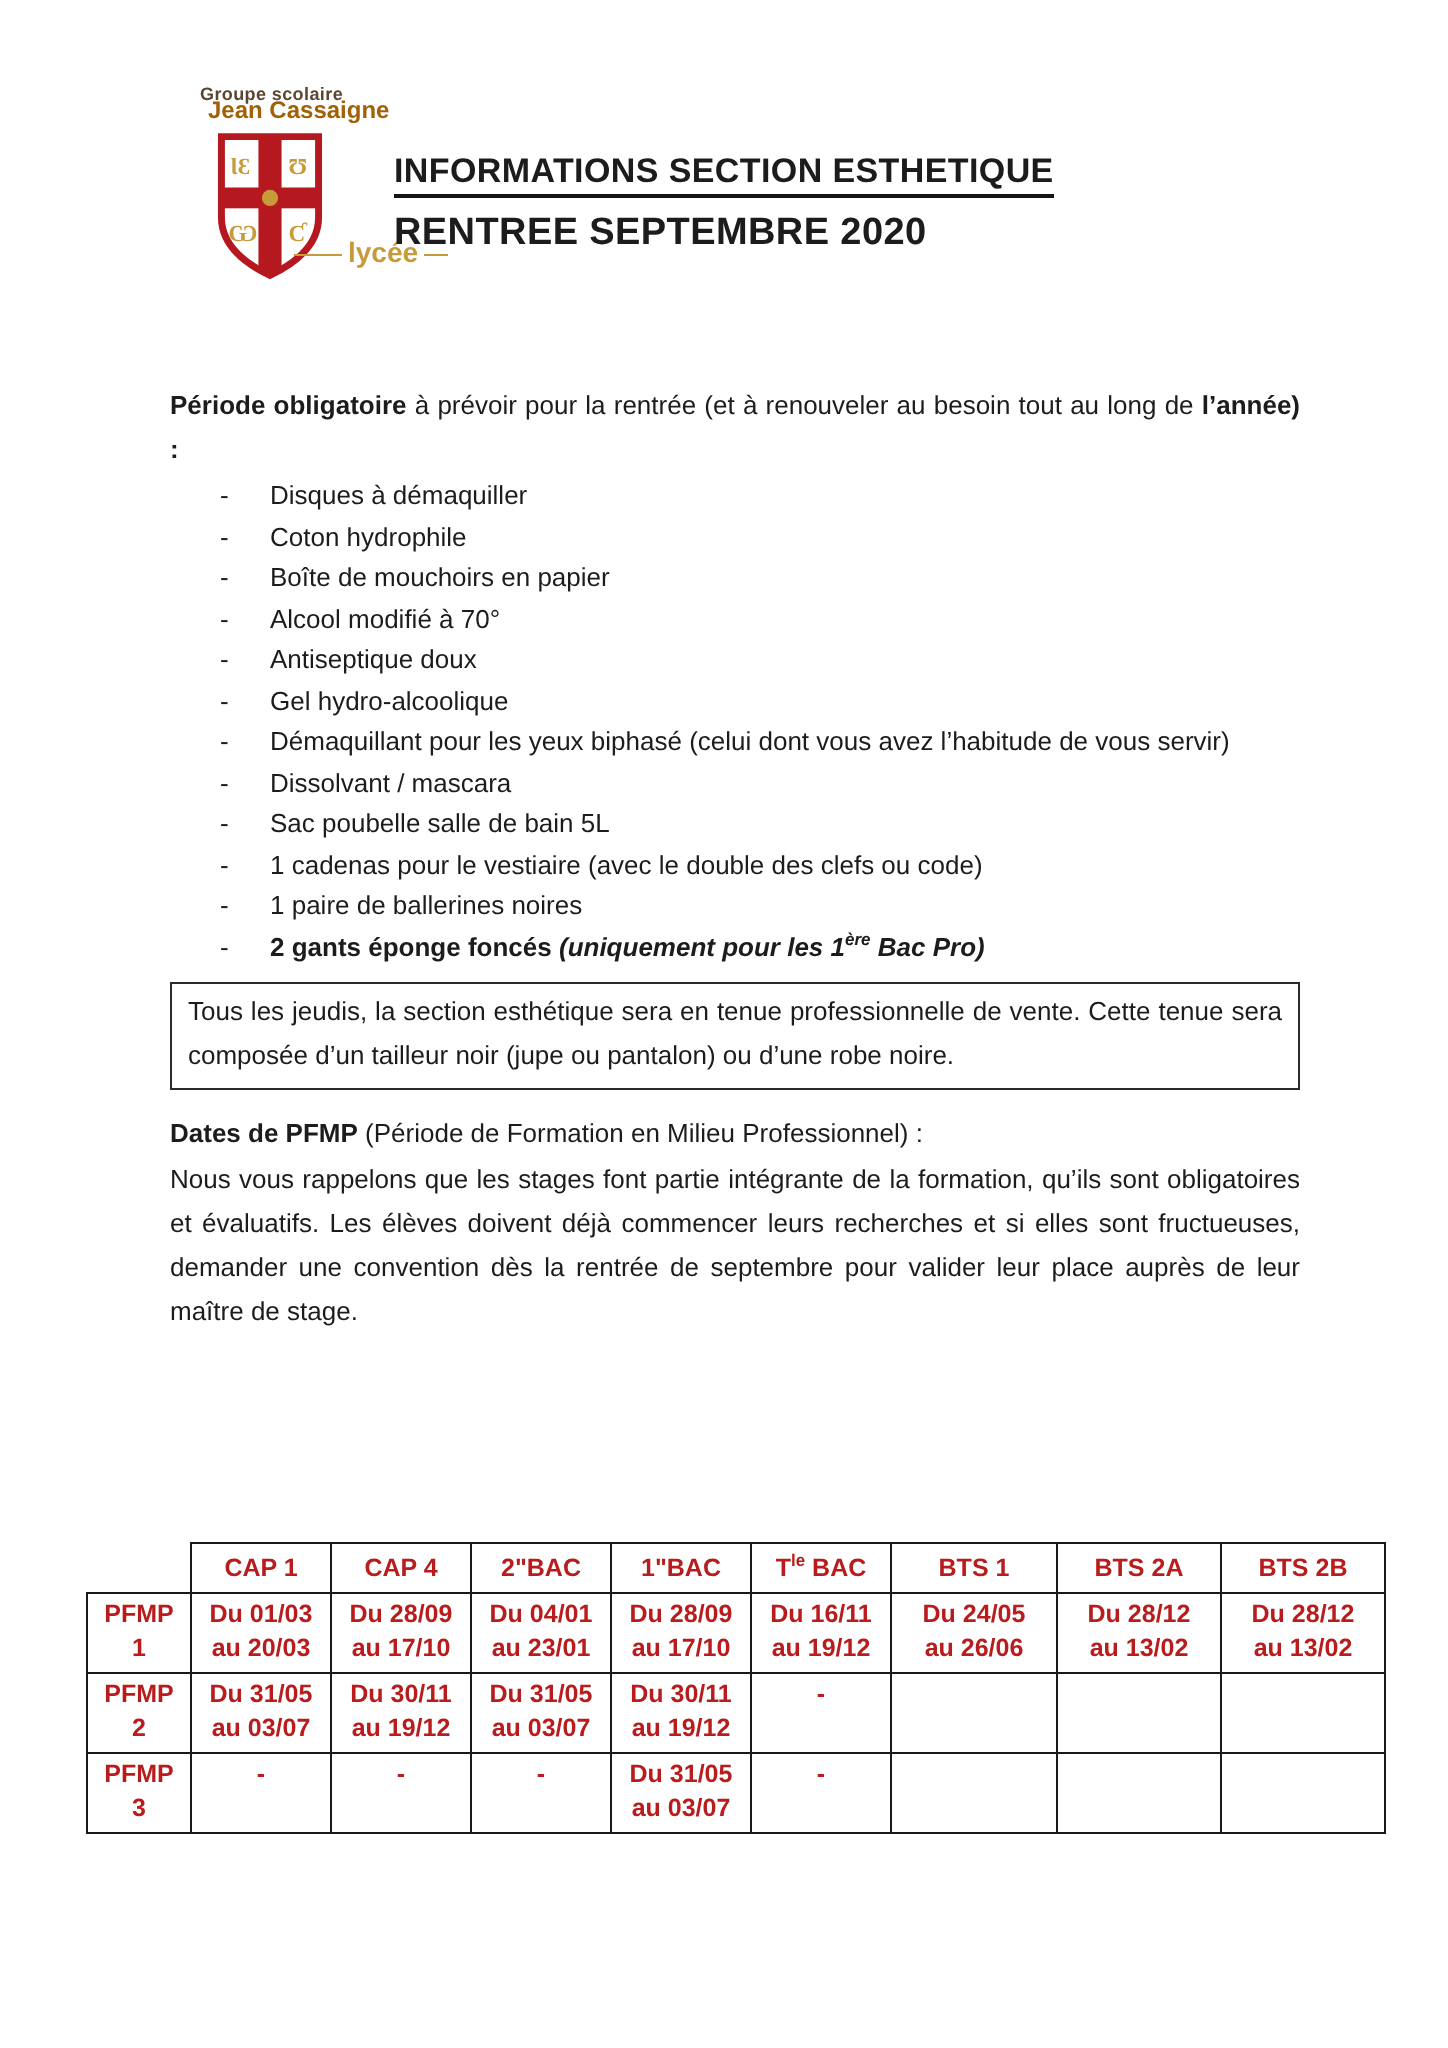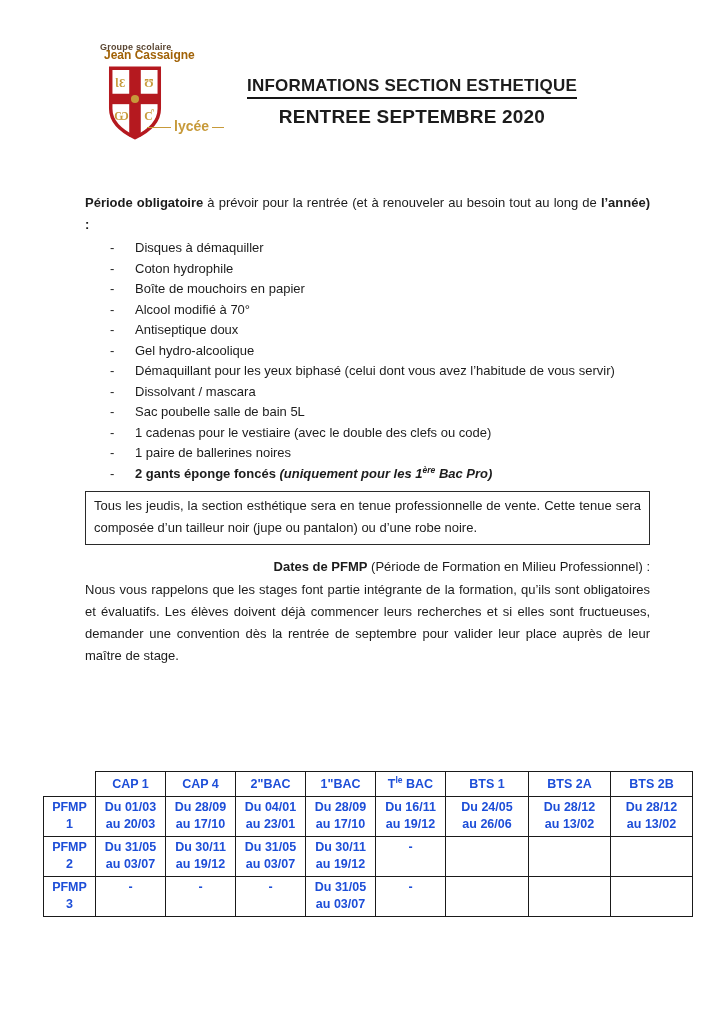--- a/index.html
+++ b/index.html
@@ -13,43 +13,43 @@
   
   .logo { position:absolute; left:86px; top:42px; width:140px; height:108px; }
   .logo-group { font-size:9px; font-weight:bold; color:#5a4632; margin-left:14px; letter-spacing:0.2px; }
   .logo-name  { font-size:12px; font-weight:bold; color:#a16207; margin-left:18px; margin-top:-4px; }
   .shield { position:absolute; left:20px; top:24px; }
   .logo-lycee { position:absolute; left:58px; top:76px; color:#c79a3a; font-size:14px; font-weight:bold; white-space:nowrap;text-align:center; }
   .rule { display:inline-block; width:24px; border-top:1.5px solid #c79a3a; vertical-align:middle; margin:0 3px; }
   .rule.short { width:12px; }
 
   
-  .title-block { position:absolute; left:172px; top:76px; width:480px; text-align:center; }
+  .title-block { position:absolute; left:197px; top:76px; width:480px; text-align:left; }
   .title-l1 { display:inline-block; font-size:17px; font-weight:bold; border-bottom:2px solid #151515; padding-bottom:1px; letter-spacing:0.2px; }
   .title-l2 { font-size:19px; font-weight:bold; margin-top:7px; letter-spacing:0.2px; }
 
   
   .content { position:absolute; left:85px; top:192px; width:565px; font-size:13px; line-height:22px; text-align:justify; }
   .content p { margin:0; }
   ul.materiel { margin:2px 0 0 0; padding:0; line-height:20.5px; text-align:left; }
   ul.materiel li { list-style:none; position:relative; padding-left:50px; }
   ul.materiel li .bullet { position:absolute; left:25px; top:0; }
   .bi { font-style:italic; font-weight:bold; }
   sup { font-size:8.5px; line-height:0; }
 
   .tenue-heading { margin-top:30px !important; font-weight:bold; text-align:left; }
   .u { text-decoration:underline; }
   .box { border:1.5px solid #2a2a2a; padding:3px 8px 5px 8px; margin-top:7px; }
   .after-box { margin-top:13px !important; }
-  .pfmp-head { margin-top:11px !important; text-align:right; }
+  .pfmp-head { margin-top:11px !important; text-align:left; }
   .pfmp-para { margin-top:1px !important; }
 
   
   table.pfmp { position:absolute; left:43px; top:771px; border-collapse:collapse; table-layout:fixed;
-    font-size:12.5px; font-weight:bold; line-height:17px; color:#1d4ed8; }
+    font-size:12.5px; font-weight:bold; line-height:17px; color:#b91c1c; }
   table.pfmp th, table.pfmp td {
     border:1.6px solid #1a1a1a; text-align:center; vertical-align:top;
     padding:2px 1px 3px 1px; white-space:pre-line; overflow:hidden;
   }
   table.pfmp thead th { vertical-align:middle; height:25px; padding:2px; }
   table.pfmp thead th.blank { border:none; }
   table.pfmp tbody tr { height:38px; }
 </style>
 </head>
 <body>

